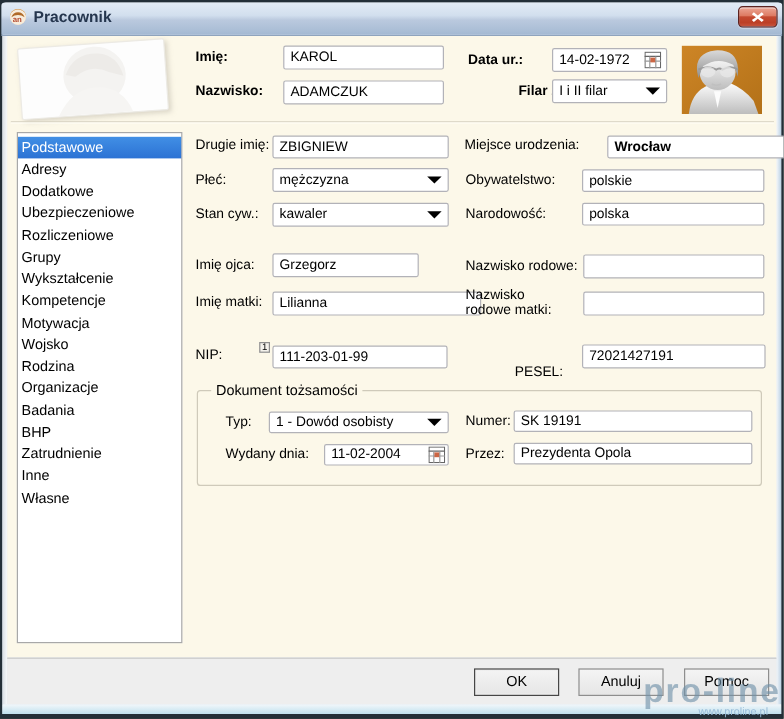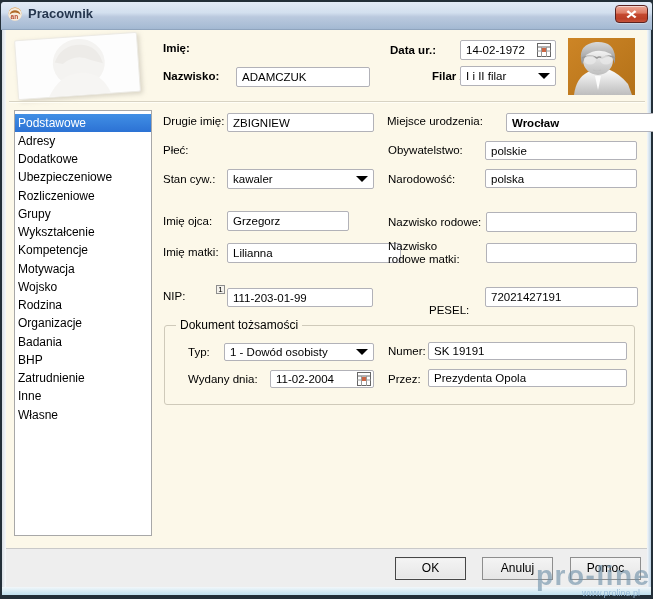--- a/index.html
+++ b/index.html
@@ -109,20 +109,21 @@
     <svg width="121" height="58" viewBox="0 0 121 58">
       <ellipse cx="62" cy="26" rx="26" ry="24" fill="#f4f3f1"></ellipse>
       <path d="M38 24 Q46 6 66 8 Q82 10 86 28 L74 24 Q60 16 46 26 Z" fill="#edebe8"></path>
       <path d="M30 58 Q42 36 62 36 Q84 36 92 58 Z" fill="#f6f5f3"></path>
     </svg>
   </div>
   <div id="sep1"></div>
     <div id="sep1b"></div>
 
   <div class="lbb" style="left:163px; top:42px;">Imię:</div>
+  <div class="tb" style="left:236px; top:38px; width:134px; height:20px;">KAROL</div>
   <div class="lbb" style="left:163px; top:70px;">Nazwisko:</div>
   <div class="tb" style="left:236px; top:67px; width:134px; height:20px;">ADAMCZUK</div>
 
   <div class="lbb" style="left:390px; top:44px;">Data ur.:</div>
   <div class="tb" style="left:460px; top:40px; width:96px; height:20px;">14-02-1972</div>
   <div class="cal" style="left:537px; top:43px;">
     <svg width="14" height="14" viewBox="0 0 14 14">
       <rect x="0.5" y="0.5" width="13" height="13" fill="#fff" stroke="#666"></rect>
       <line x1="0" y1="4" x2="14" y2="4" stroke="#666"></line>
       <line x1="4.5" y1="4" x2="4.5" y2="14" stroke="#999"></line>
@@ -179,20 +180,21 @@
     <div class="li">Badania</div>
     <div class="li">BHP</div>
     <div class="li">Zatrudnienie</div>
     <div class="li">Inne</div>
     <div class="li">Własne</div>
   </div>
 
   <div class="lb" style="left:163px; top:115px;">Drugie imię:</div>
   <div class="tb" style="left:227px; top:113px; width:147px; height:19px;">ZBIGNIEW</div>
   <div class="lb" style="left:163px; top:144px;">Płeć:</div>
+  <div class="cb" style="left:227px; top:140px; width:147px; height:20px;">mężczyzna<span class="arr"></span></div>
   <div class="lb" style="left:163px; top:173px;">Stan cyw.:</div>
   <div class="cb" style="left:227px; top:169px; width:147px; height:20px;">kawaler<span class="arr"></span></div>
   <div class="lb" style="left:163px; top:215px;">Imię ojca:</div>
   <div class="tb" style="left:227px; top:211px; width:122px; height:20px;">Grzegorz</div>
   <div class="lb" style="left:163px; top:246px;">Imię matki:</div>
   <div class="tb" style="left:227px; top:243px; width:174px; height:20px;">Lilianna</div>
   <div class="lb" style="left:163px; top:290px;">NIP:</div>
   <div id="nipbtn">1</div>
   <div class="tb" style="left:227px; top:288px; width:146px; height:19px;">111-203-01-99</div>
 

